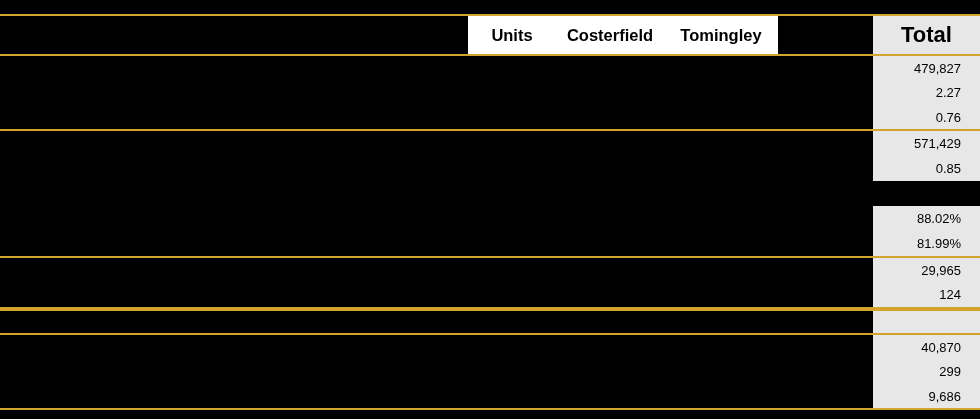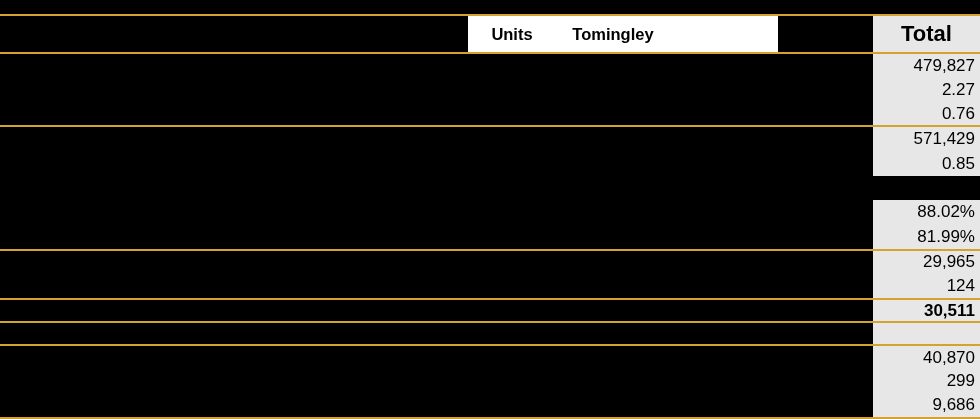--- a/index.html
+++ b/index.html
@@ -25,41 +25,42 @@
     font-weight:bold;font-size:16.5px;text-align:center;
     white-space:nowrap;line-height:22px;
   }
   .hcell.units{width:88px;}
   .hcell.costerfield{width:108px;}
   .hcell.tomingley{width:114px;}
   .total-cell{
     position:absolute;left:873px;top:0;bottom:0;width:107px;
     background:var(--total_col_bg,#E7E7E7);
     display:flex;align-items:center;justify-content:flex-end;
-    padding-right:5px;box-sizing:border-box;
-    font-size:17px;white-space:nowrap;
+    padding-right:19px;box-sizing:border-box;
+    font-size:13px;white-space:nowrap;
   }
   .header-total{justify-content:center;font-weight:bold;font-size:22px;padding-right:0;}
   .row{position:relative;background:var(--page_bg,#000);}
   .h21{height:21px}.h22{height:22px}.h24{height:24px}.h25{height:25px}
   .emphasis .total-cell{font-weight:bold;}
   .redacted{position:absolute;left:0;top:0;bottom:0;width:873px;background:var(--page_bg,#000);}
 </style>
 </head>
 <body>
 
 <div class="sheet">
 
   <div class="strip-top"></div>
   <div class="gold-line"></div>
 
   <div class="header-row">
     <div class="redacted"></div>
     <div class="header-band">
       <div class="hcell units">Units</div>
+      <div class="hcell costerfield">Costerfield</div>
       <div class="hcell tomingley">Tomingley</div>
     </div>
     <div class="total-cell header-total">Total</div>
   </div>
 
   <div class="gold-line"></div>
 
   <div class="row h24">
     <div class="redacted"></div>
     <div class="total-cell">479,827</div>
@@ -101,24 +102,20 @@
     <div class="redacted"></div>
     <div class="total-cell">29,965</div>
   </div>
   <div class="row h25">
     <div class="redacted"></div>
     <div class="total-cell">124</div>
   </div>
 
   <div class="gold-line"></div>
 
-  <div class="row h21 emphasis">
-    <div class="redacted"></div>
-    <div class="total-cell">30,511</div>
-  </div>
 
   <div class="gold-line"></div>
 
   <div class="row h22">
     <div class="redacted"></div>
     <div class="total-cell"></div>
   </div>
 
   <div class="gold-line"></div>
 

